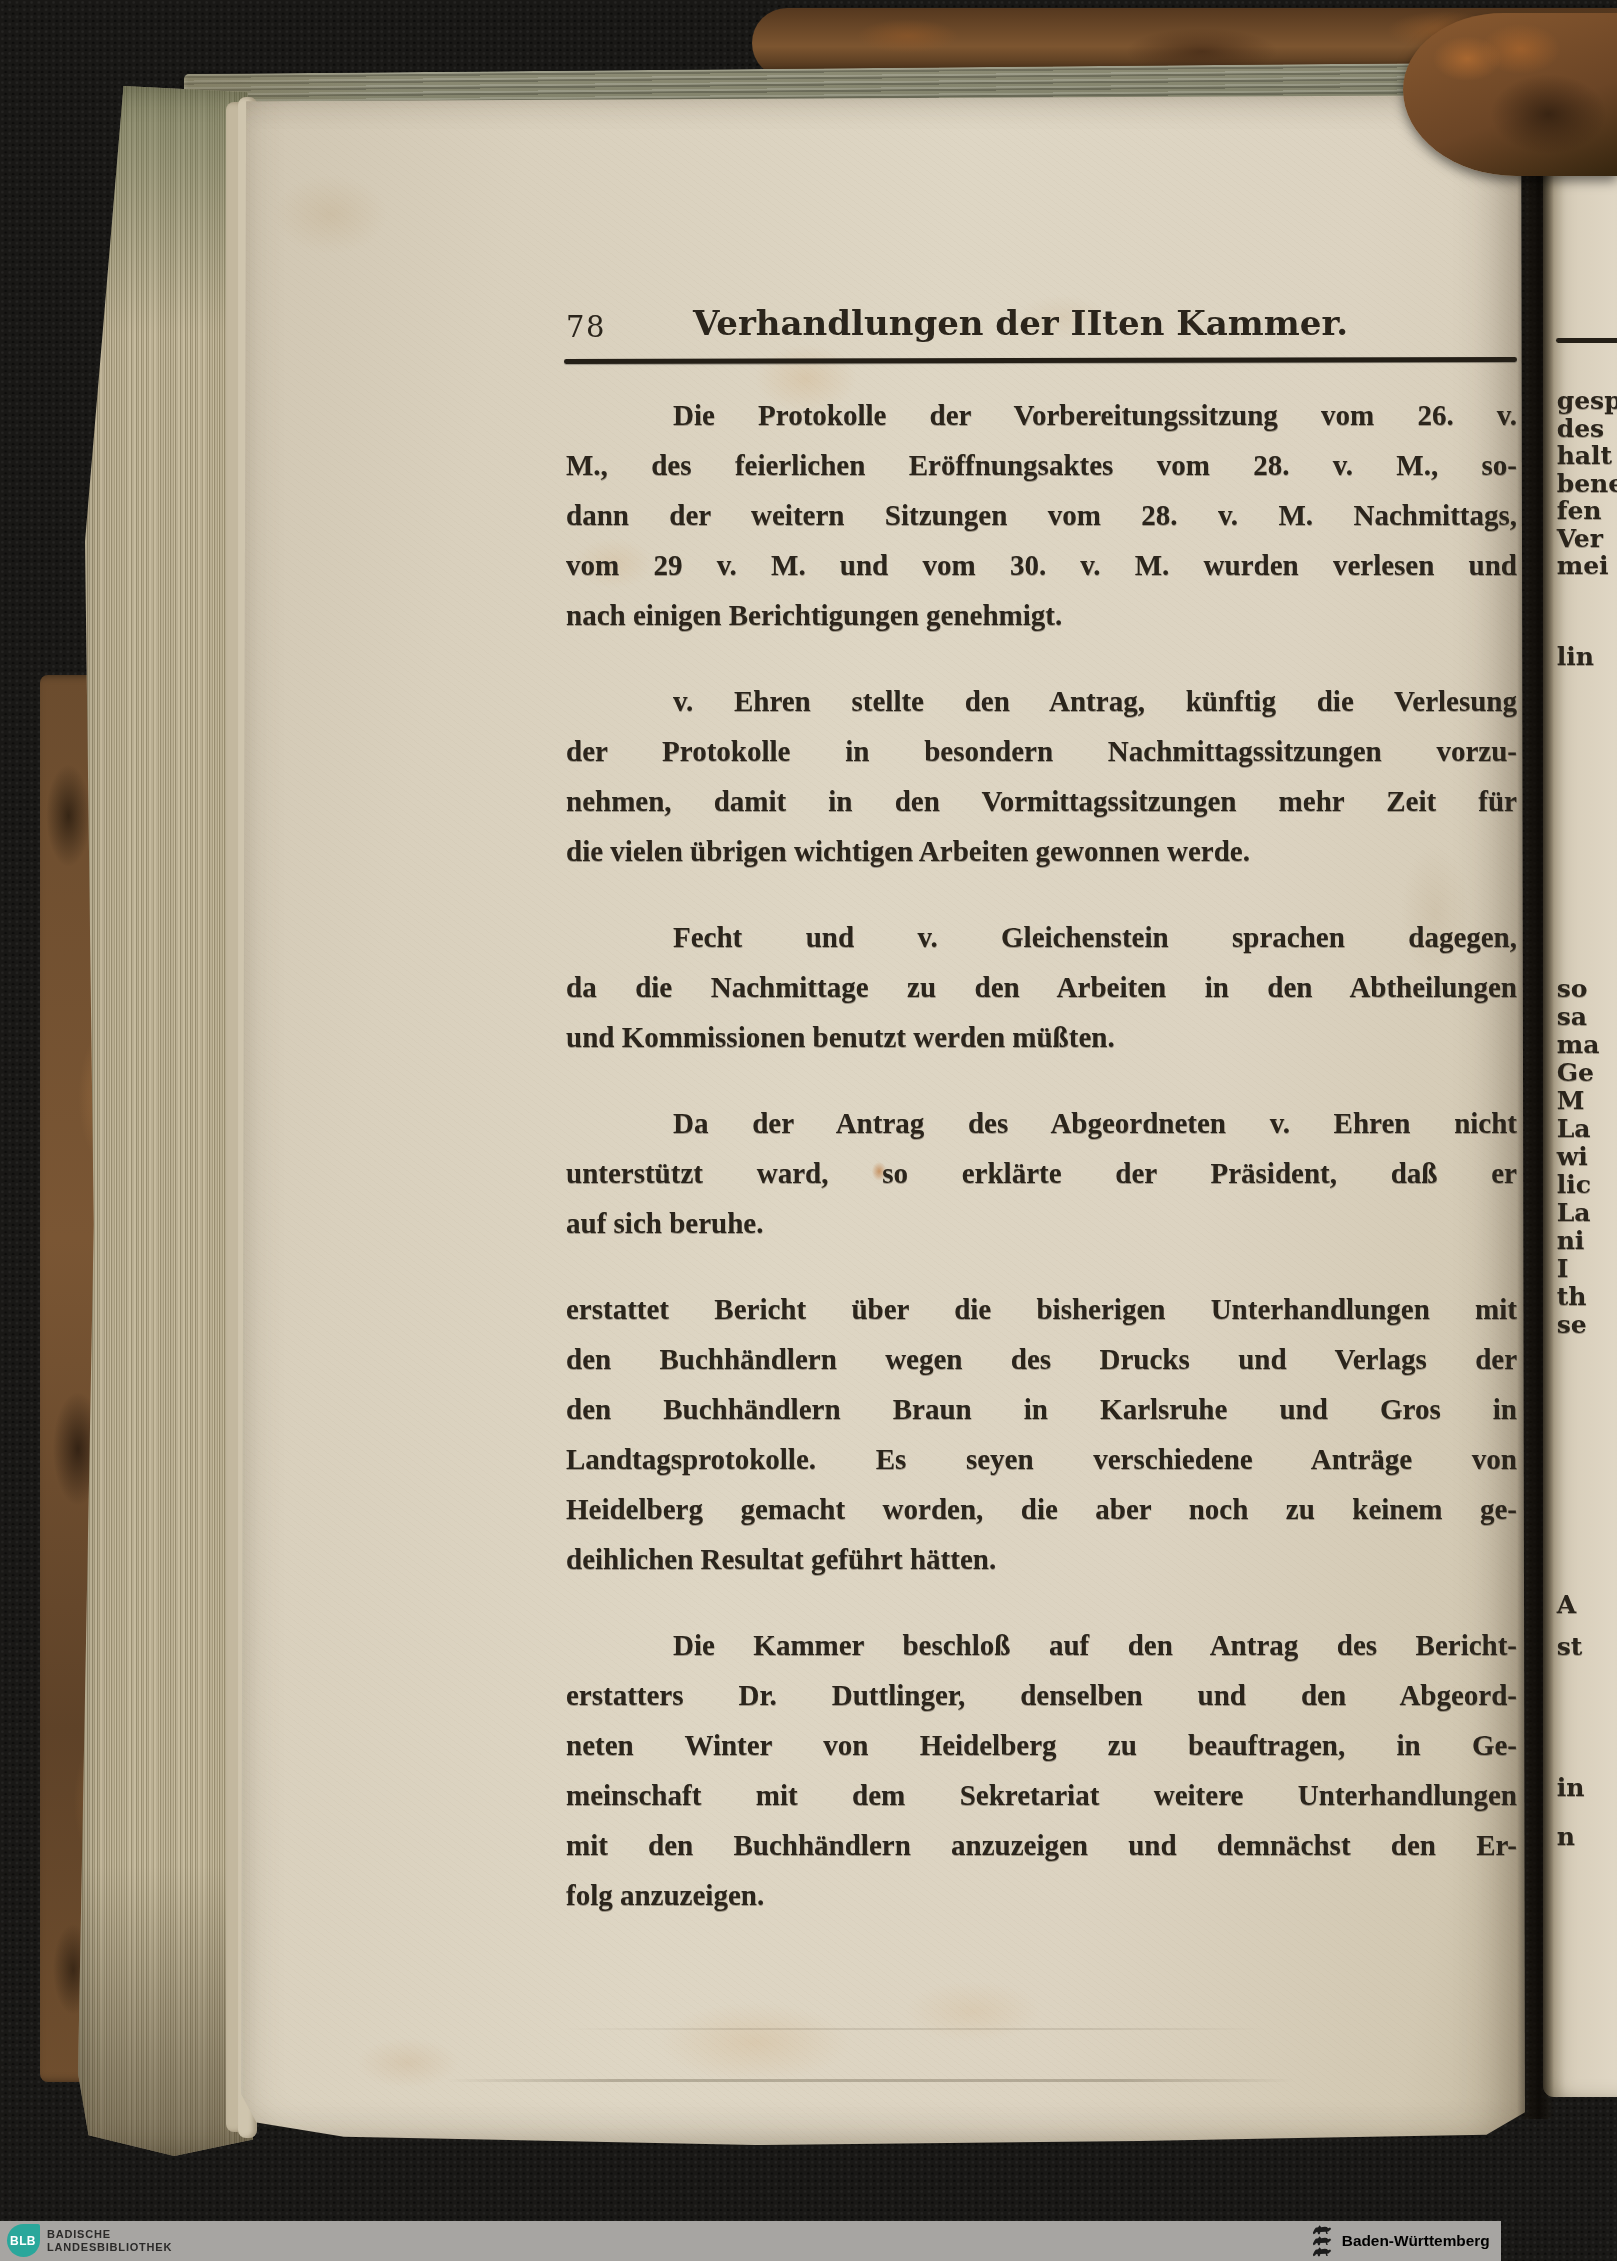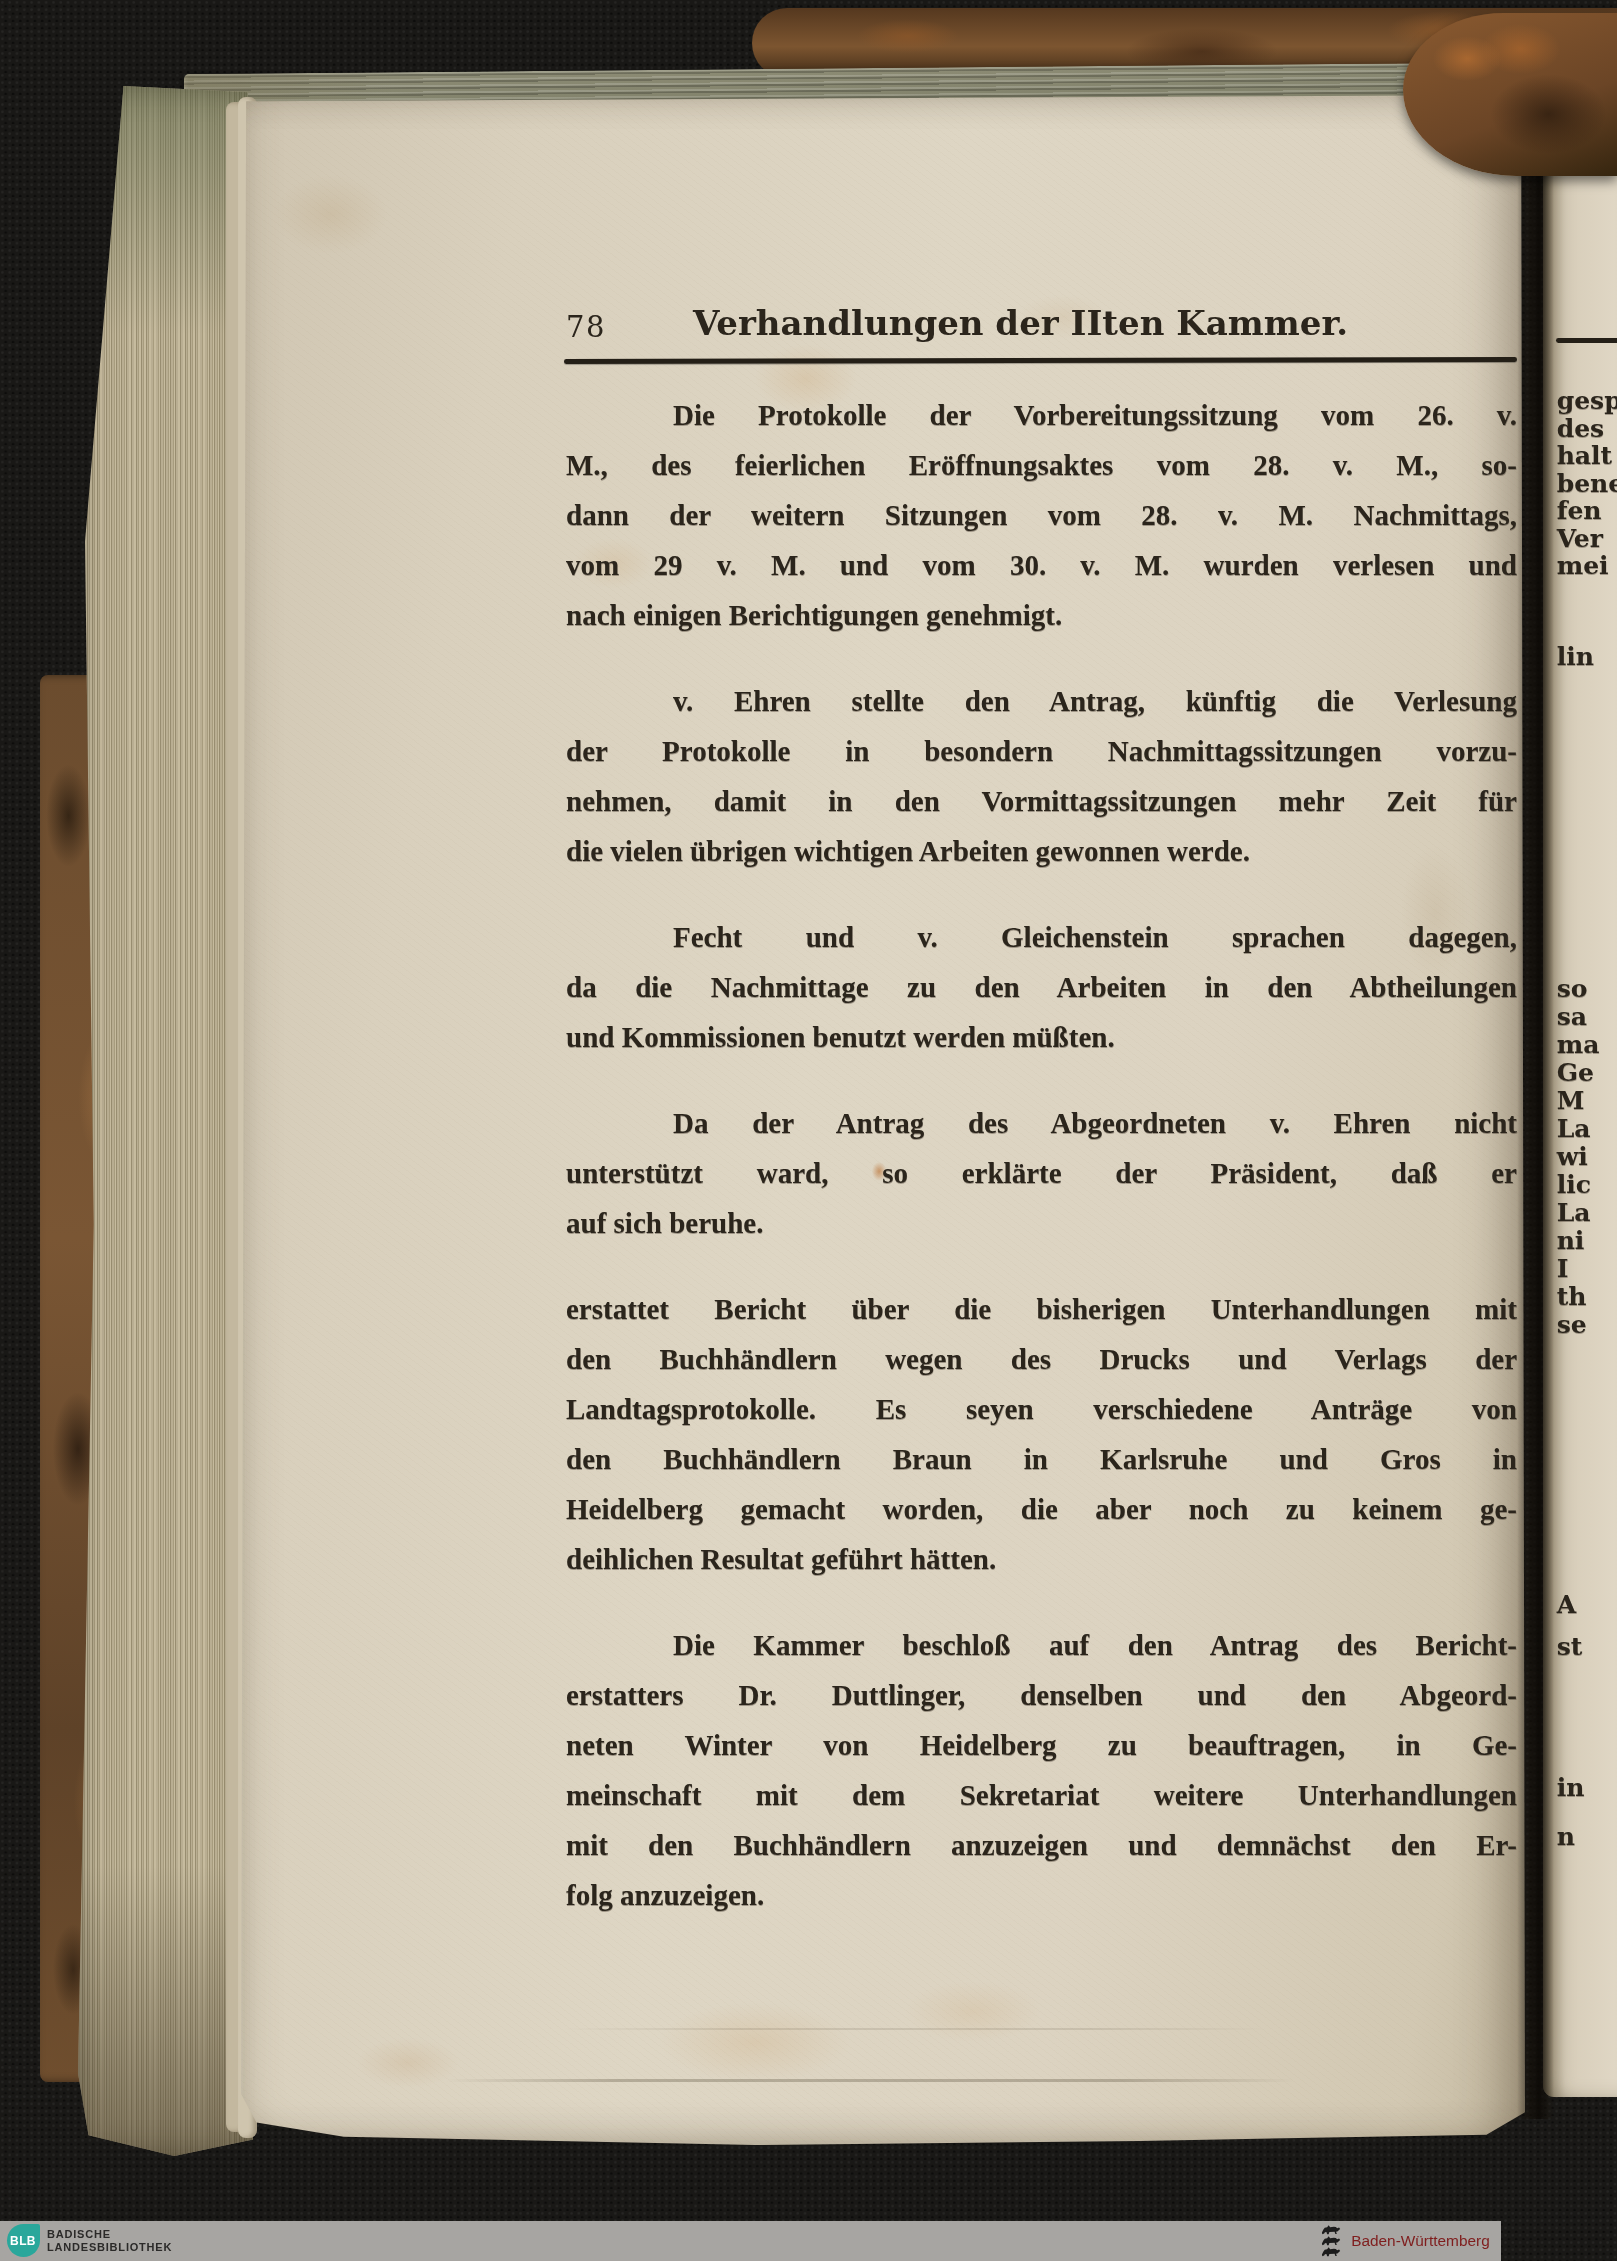--- a/index.html
+++ b/index.html
@@ -124,21 +124,21 @@
   
   .footer { position:absolute; z-index:10; left:0; bottom:0; width:1501px; height:40px;
     background:#a7a5a2; font-family:"Liberation Sans", sans-serif; }
   .blb-badge { position:absolute; left:6.5px; top:3.2px; width:33px; height:33px; background:#2aa79b;
     border-radius:50% 6% 50% 50%; display:flex; align-items:center; justify-content:center;
     color:#ffffff; font-weight:bold; font-size:12px; letter-spacing:0.4px; }
   .blb-text { position:absolute; left:47px; top:6.5px; color:#2b2a29; font-weight:bold;
     font-size:11px; line-height:13.7px; letter-spacing:0.8px; }
   .bw-group { position:absolute; right:11.3px; top:0; height:40px; display:flex; align-items:center; gap:9.7px; }
   .bw-arms { display:flex; flex-direction:column; gap:1.6px; }
-  .bw-label { color:#7f1d1d; font-weight:normal; font-size:15.4px; }
+  .bw-label { color:#000000; font-weight:bold; font-size:15.4px; }
 </style>
 </head>
 <body>
 
 <div class="stage">
   <div class="backdrop"></div>
   <div class="leather-band"></div>
   <div class="top-edges"></div>
   <div class="cover-strip"></div>
   <div class="fore-edge"></div>
@@ -174,22 +174,22 @@
             <div class="line last">und Kommissionen benutzt werden müßten.</div>
           </div>
           <div class="paragraph">
             <div class="line first">Da der Antrag des Abgeordneten v. Ehren nicht</div>
             <div class="line">unterstützt ward, so erklärte der Präsident, daß er</div>
             <div class="line last">auf sich beruhe.</div>
           </div>
           <div class="paragraph">
             <div class="line">erstattet Bericht über die bisherigen Unterhandlungen mit</div>
             <div class="line">den Buchhändlern wegen des Drucks und Verlags der</div>
+            <div class="line">den Buchhändlern Braun in Karlsruhe und Gros in</div>
             <div class="line">Landtagsprotokolle. Es seyen verschiedene Anträge von</div>
-            <div class="line">den Buchhändlern Braun in Karlsruhe und Gros in</div>
             <div class="line">Heidelberg gemacht worden, die aber noch zu keinem ge-</div>
             <div class="line last">deihlichen Resultat geführt hätten.</div>
           </div>
           <div class="paragraph">
             <div class="line first">Die Kammer beschloß auf den Antrag des Bericht-</div>
             <div class="line">erstatters Dr. Duttlinger, denselben und den Abgeord-</div>
             <div class="line">neten Winter von Heidelberg zu beauftragen, in Ge-</div>
             <div class="line">meinschaft mit dem Sekretariat weitere Unterhandlungen</div>
             <div class="line">mit den Buchhändlern anzuzeigen und demnächst den Er-</div>
             <div class="line last">folg anzuzeigen.</div>

